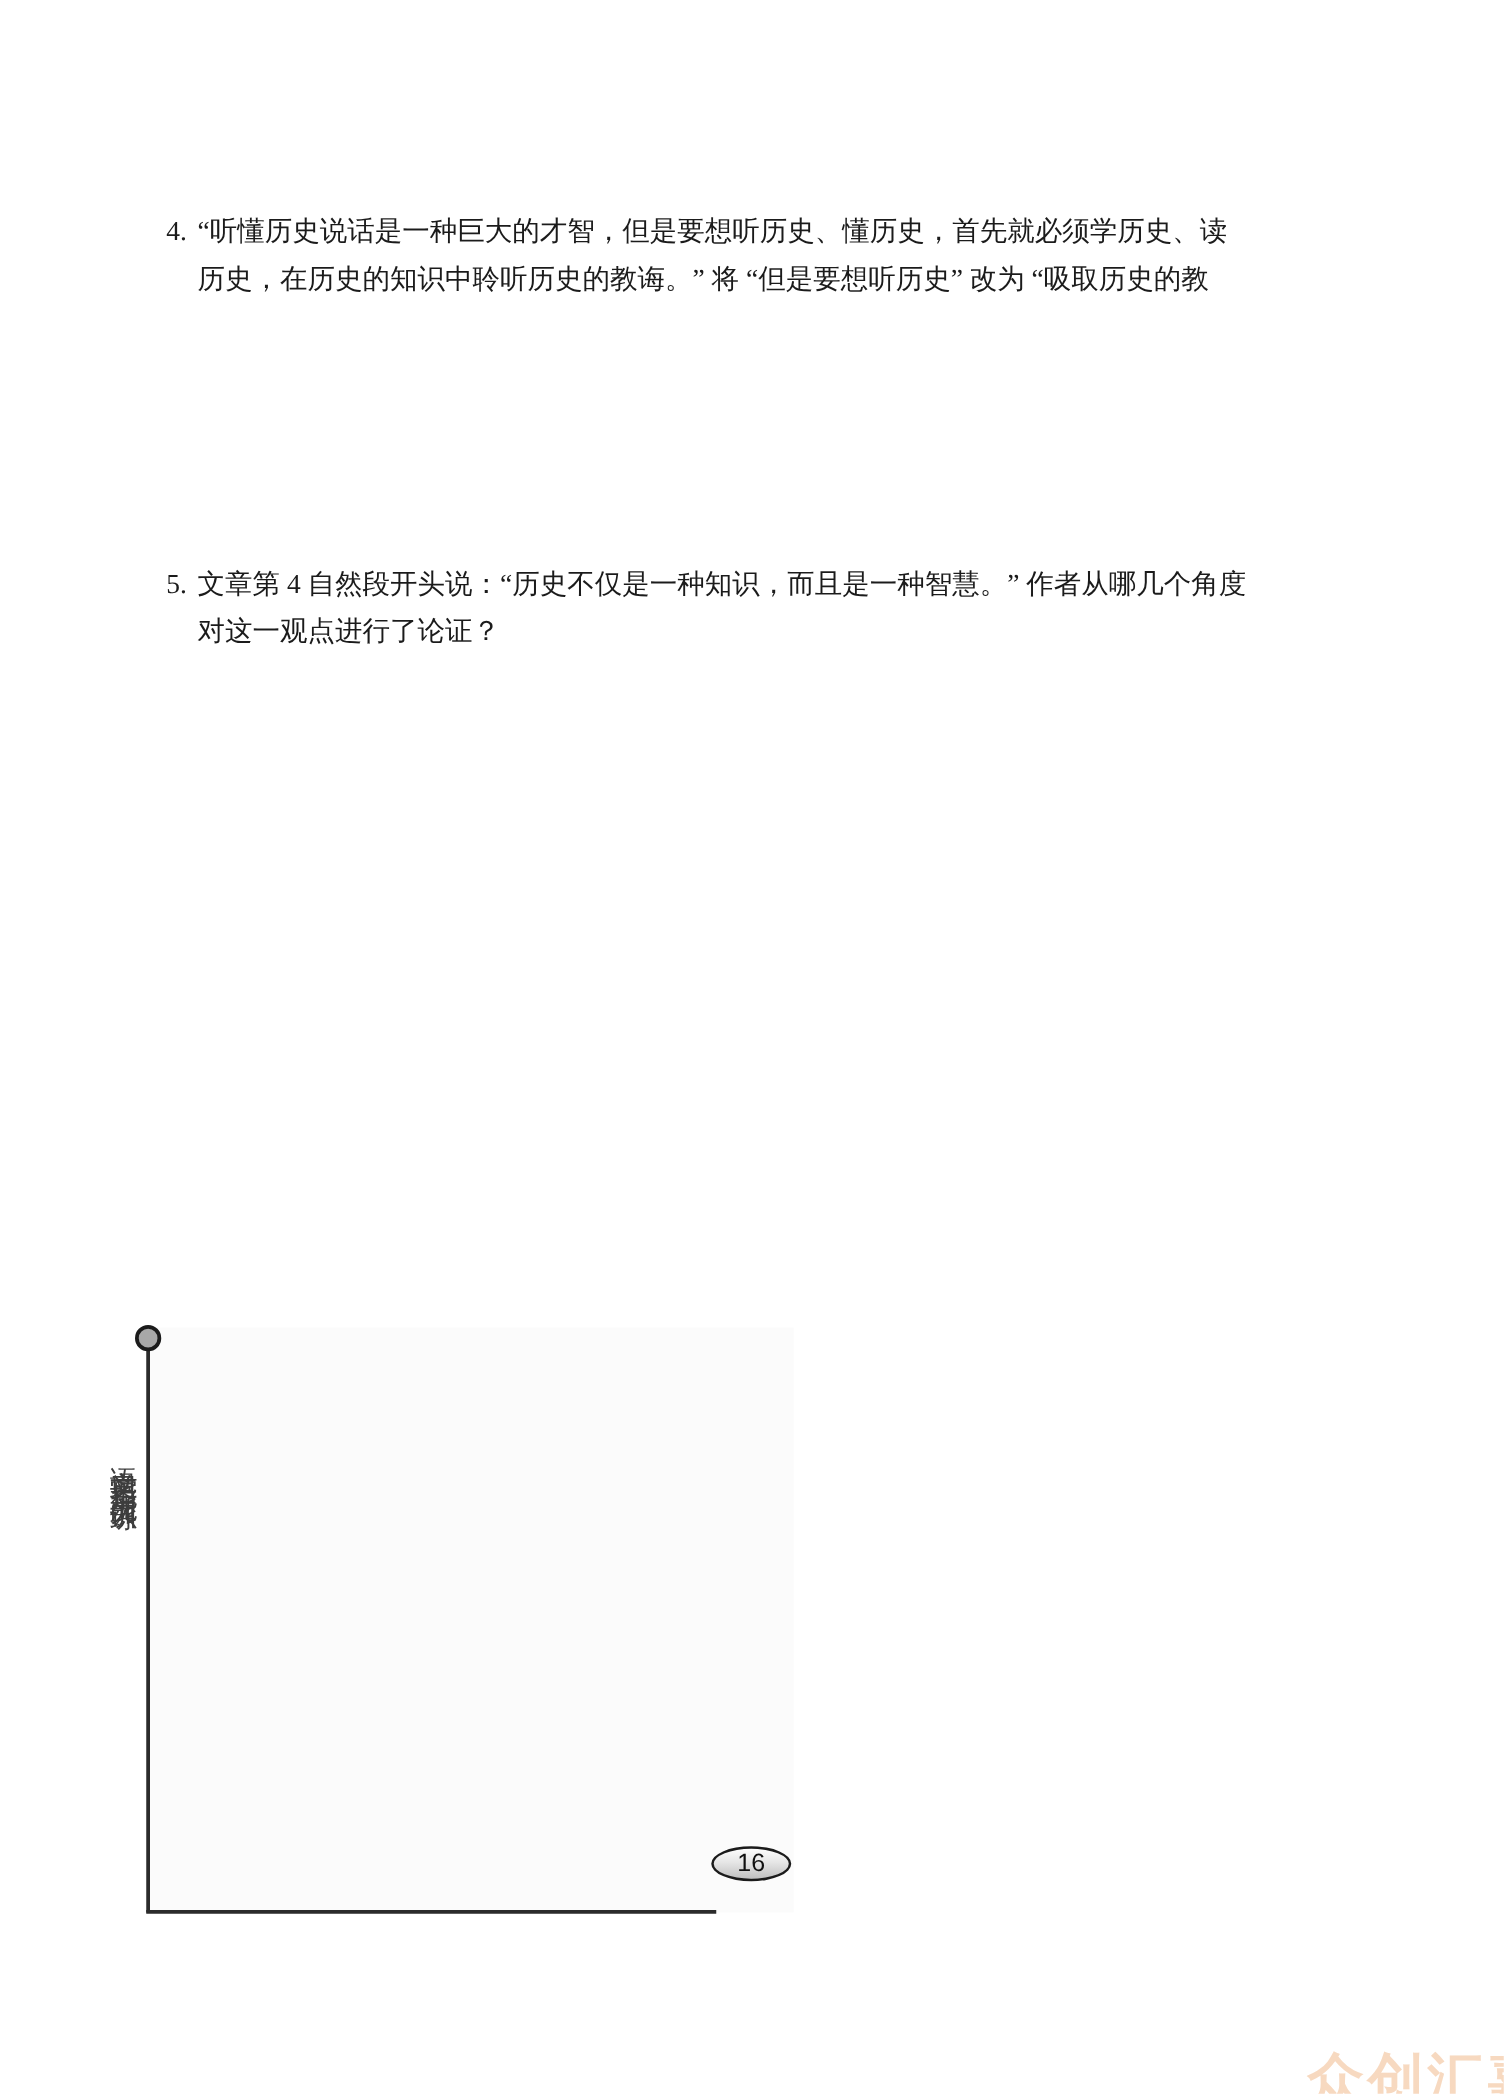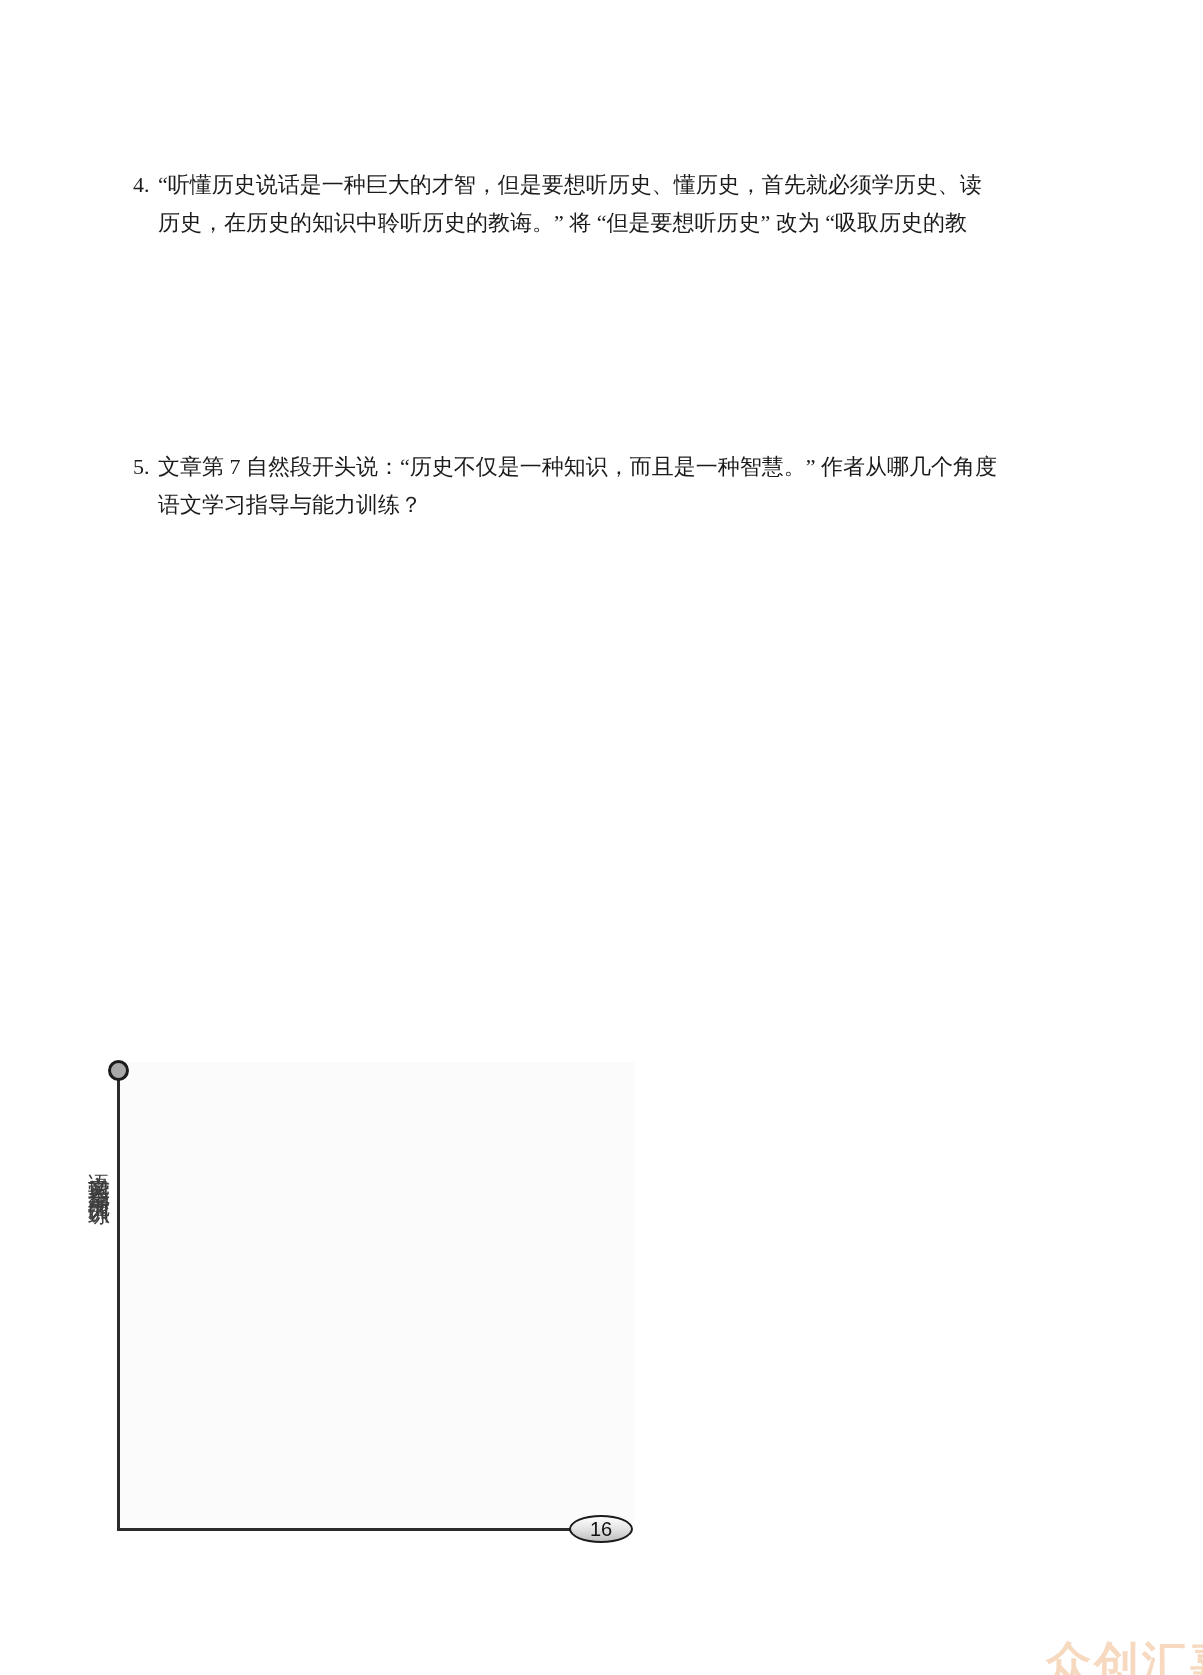--- a/index.html
+++ b/index.html
@@ -80,21 +80,21 @@
     font-size: 22px;
     letter-spacing: 3px;
     color: #3d3d3d;
     white-space: nowrap;
   }
 
   
   .page-number-oval {
     position: absolute;
     left: 569px;
-    top: 1515px;
+    top: 1477px;
     width: 64px;
     height: 28px;
     border: 2px solid #1b1b1b;
     border-radius: 50%;
     background: linear-gradient(180deg, #fdfdfd 0%, #e6e6e6 45%, #c0c0c0 100%);
     display: flex;
     align-items: center;
     justify-content: center;
     box-sizing: border-box;
   }
@@ -127,22 +127,22 @@
     <span class="q-num">4.</span>
     <div class="q-lines">
       <div class="q-line">“听懂历史说话是一种巨大的才智，但是要想听历史、懂历史，首先就必须学历史、读</div>
       <div class="q-line">历史，在历史的知识中聆听历史的教诲。” 将 “但是要想听历史” 改为 “吸取历史的教</div>
     </div>
   </section>
 
   <section class="question q5">
     <span class="q-num">5.</span>
     <div class="q-lines">
-      <div class="q-line">文章第 7 自然段开头说：“历史不仅是一种知识，而且是一种智慧。” 作者从哪几个角度</div>
-      <div class="q-line">语文学习指导与能力训练？</div>
+      <div class="q-line">文章第 4 自然段开头说：“历史不仅是一种知识，而且是一种智慧。” 作者从哪几个角度</div>
+      <div class="q-line">对这一观点进行了论证？</div>
     </div>
   </section>
 
   <div class="answer-box"></div>
   <div class="v-rule"></div>
   <div class="h-rule"></div>
   <div class="corner-dot"></div>
 
   <div class="sidebar-title">语文学习指导与能力训练</div>
 

